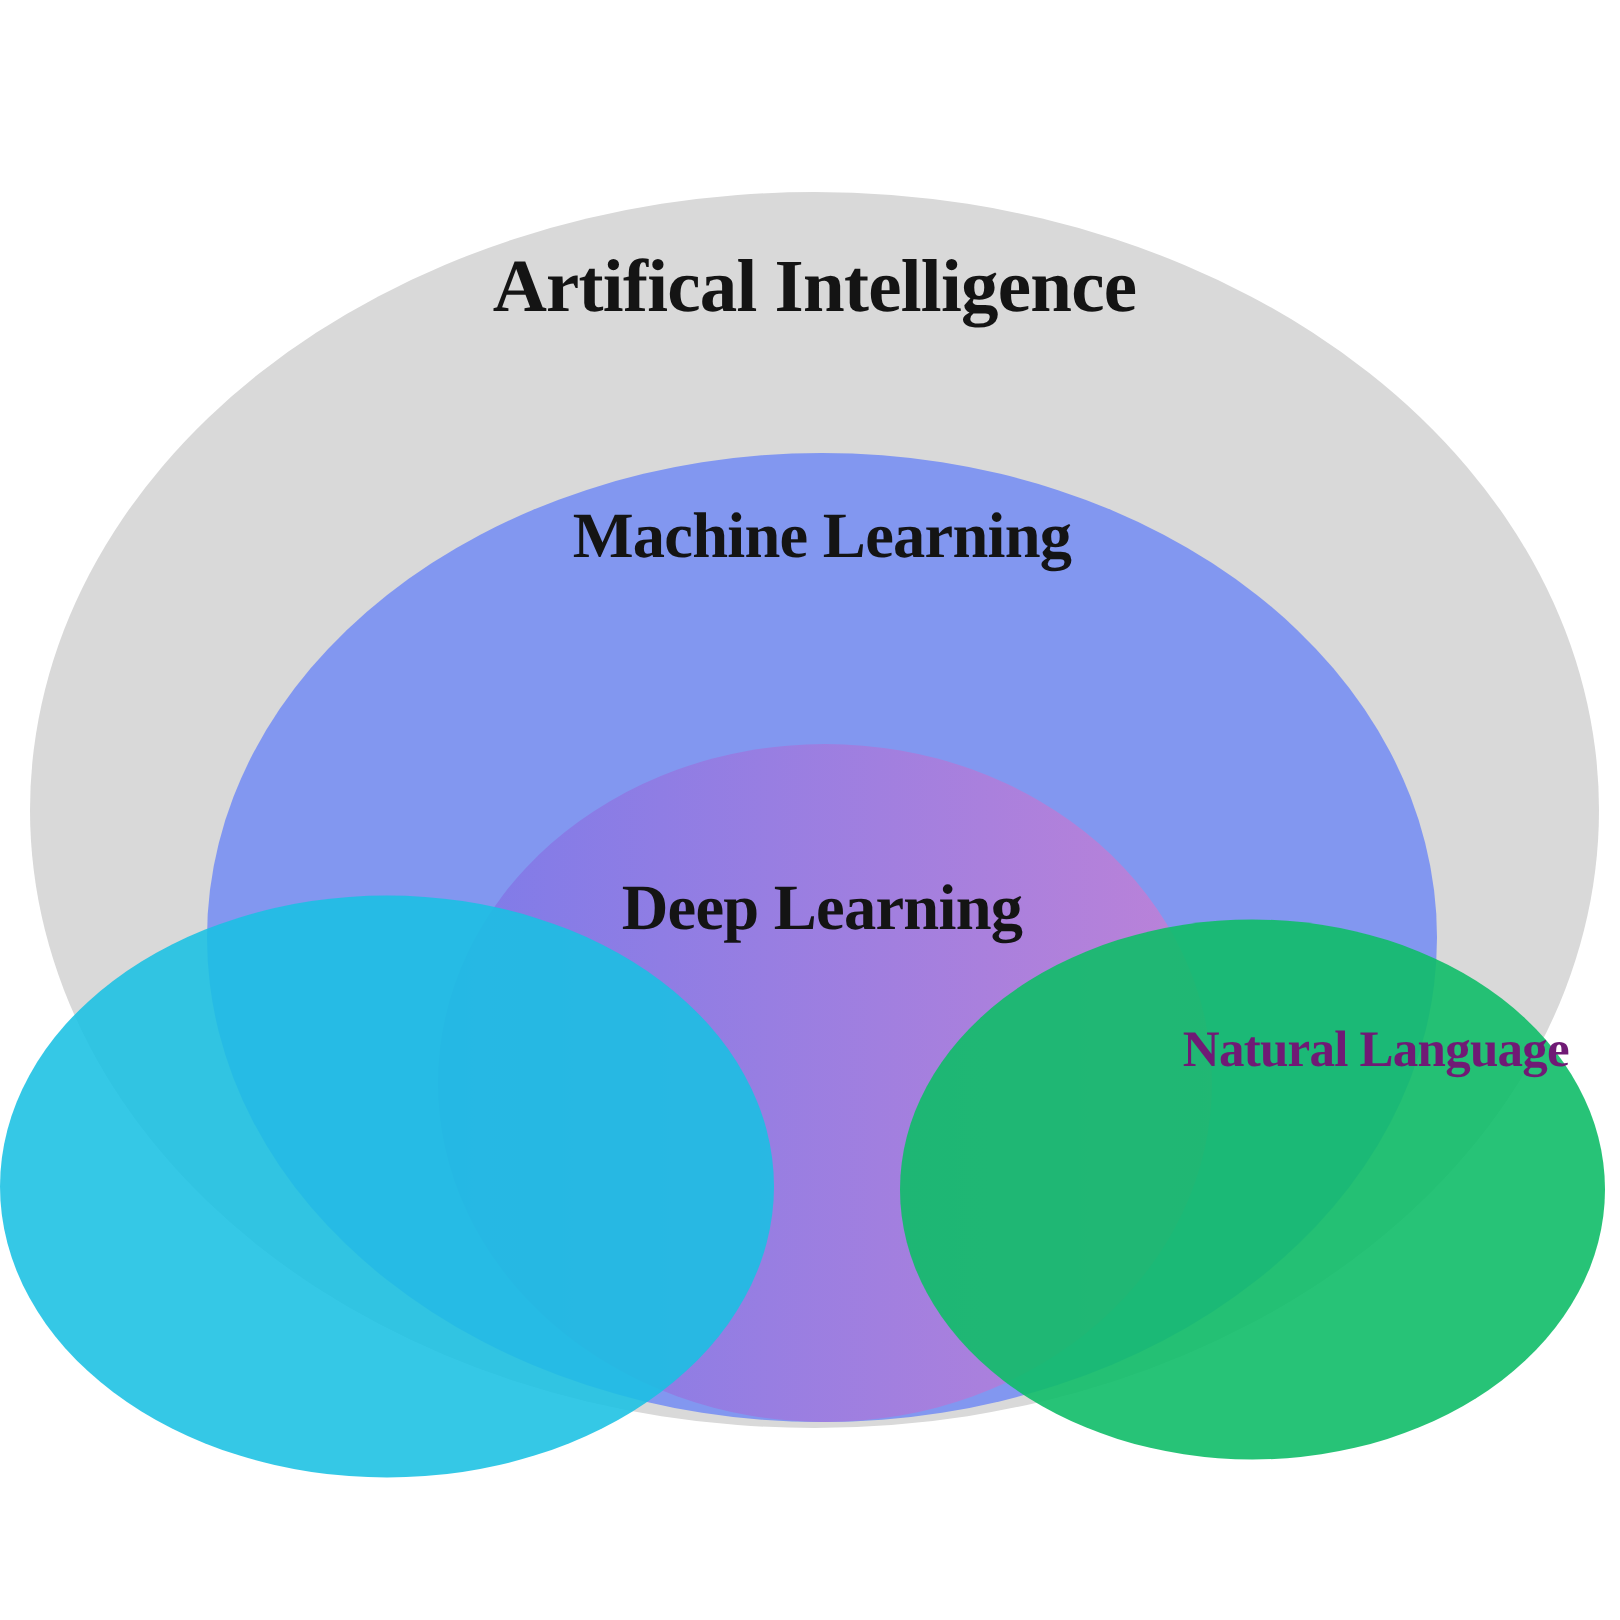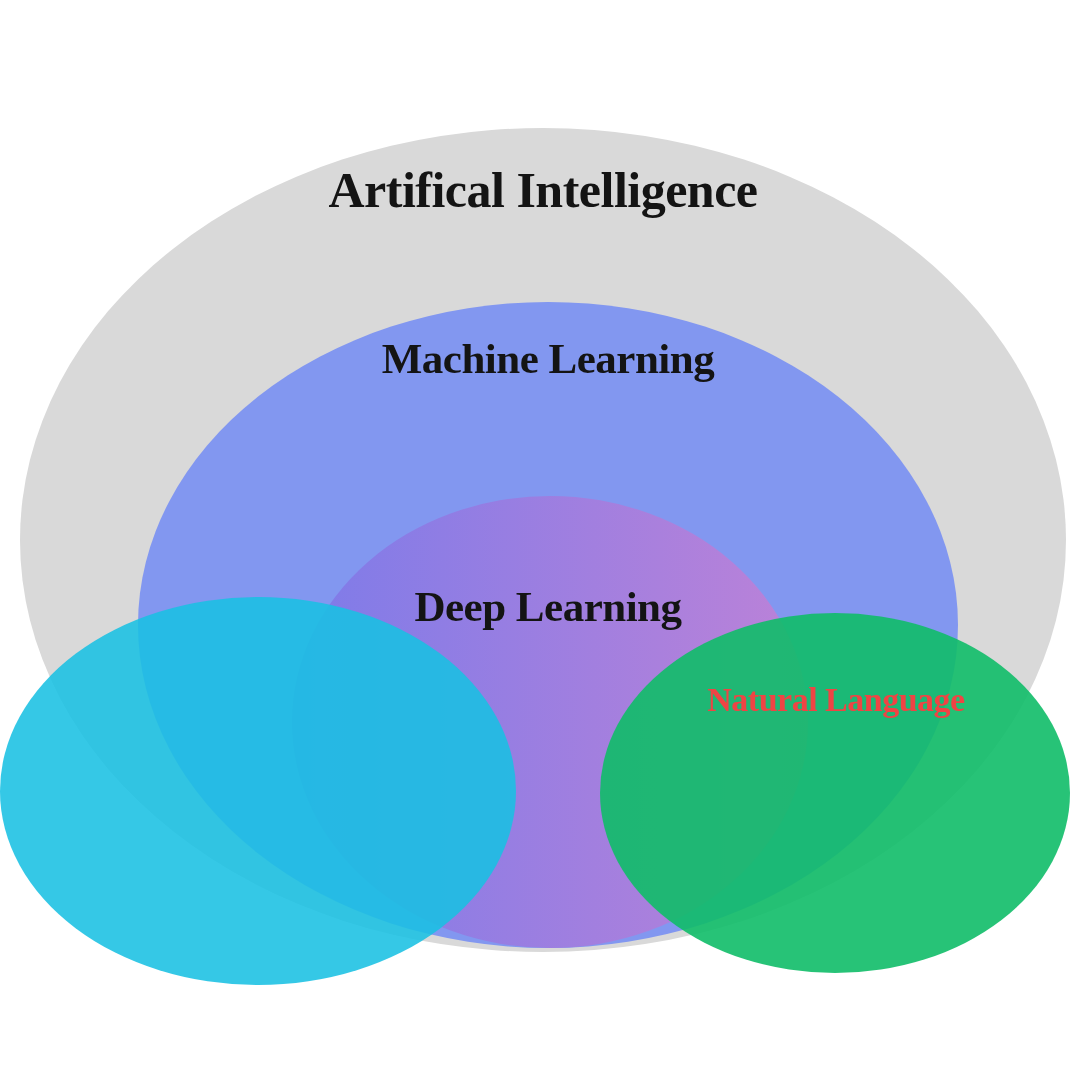--- a/index.html
+++ b/index.html
@@ -60,17 +60,17 @@
 
   <div class="ellipse nlp" style="background: rgba(16, 188, 104, 0.9);"></div>
 
   <div class="set-label label-ai" style="color: rgb(20, 20, 20);">Artifical Intelligence</div>
 
   <div class="set-label label-ml" style="color: rgb(20, 20, 20);">Machine Learning</div>
 
   <div class="set-label label-dl" style="color: rgb(20, 20, 20);">Deep Learning</div>
 
 
-  <div class="set-label label-nlp" style="color: #ef4444;">
+  <div class="set-label label-nlp" style="color: #701a75; text-align: right;">
     <span>Natural Language</span>
   </div>
 
 </div>
 
 </body></html>

